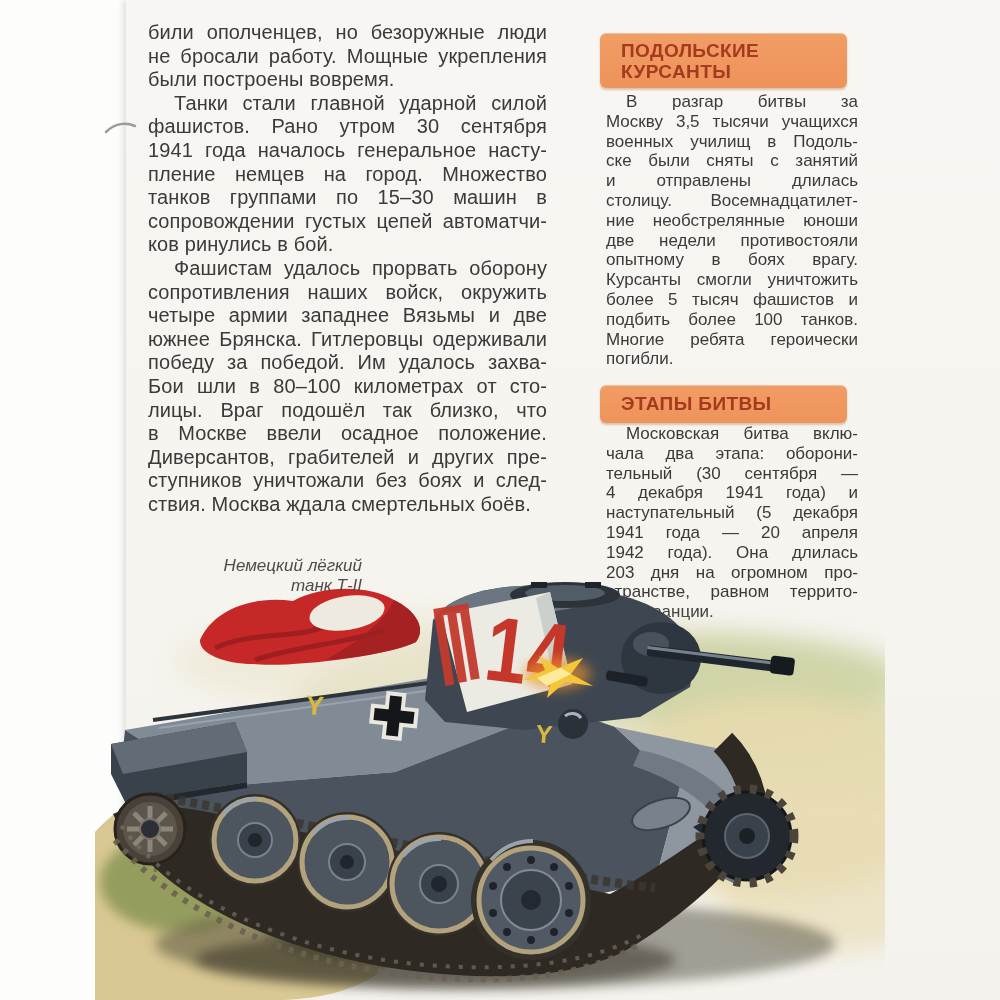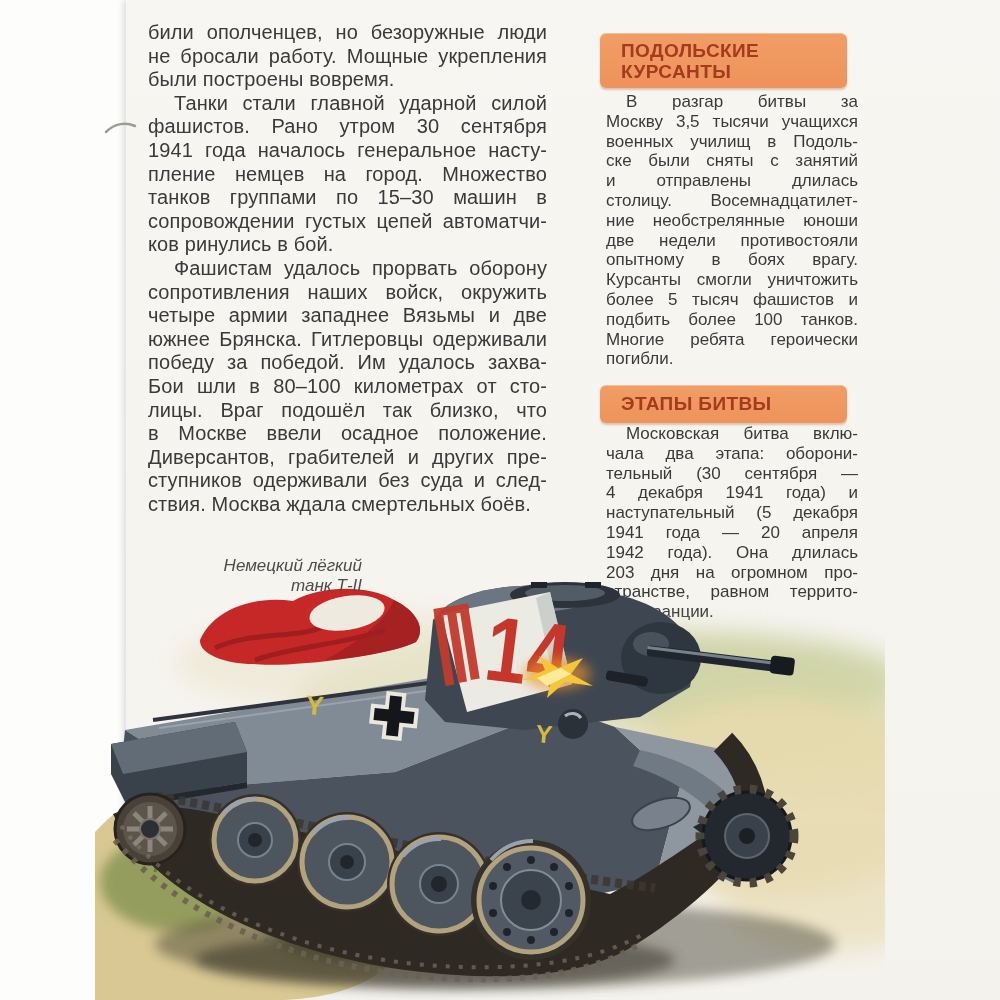--- a/index.html
+++ b/index.html
@@ -74,21 +74,21 @@
     <div class="line end">ков ринулись в бой.</div>
     <div class="line indent">Фашистам удалось прорвать оборону</div>
     <div class="line">сопротивления наших войск, окружить</div>
     <div class="line">четыре армии западнее Вязьмы и две</div>
     <div class="line">южнее Брянска. Гитлеровцы одерживали</div>
     <div class="line">победу за победой. Им удалось захва-</div>
     <div class="line">Бои шли в 80–100 километрах от сто-</div>
     <div class="line">лицы. Враг подошёл так близко, что</div>
     <div class="line">в Москве ввели осадное положение.</div>
     <div class="line">Диверсантов, грабителей и других пре-</div>
-    <div class="line">ступников одерживали без суда и след-</div>
+    <div class="line">ступников уничтожали без боях и след-</div>
     <div class="line end">ствия. Москва ждала смертельных боёв.</div>
   </div>
 
 <div class="sb-head" id="head1">
     <div>ПОДОЛЬСКИЕ</div>
     <div>КУРСАНТЫ</div>
   </div>
 <div class="sb-text" id="text1">
     <div class="line indent">В разгар битвы за</div>
     <div class="line">Москву 3,5 тысячи учащихся</div>

